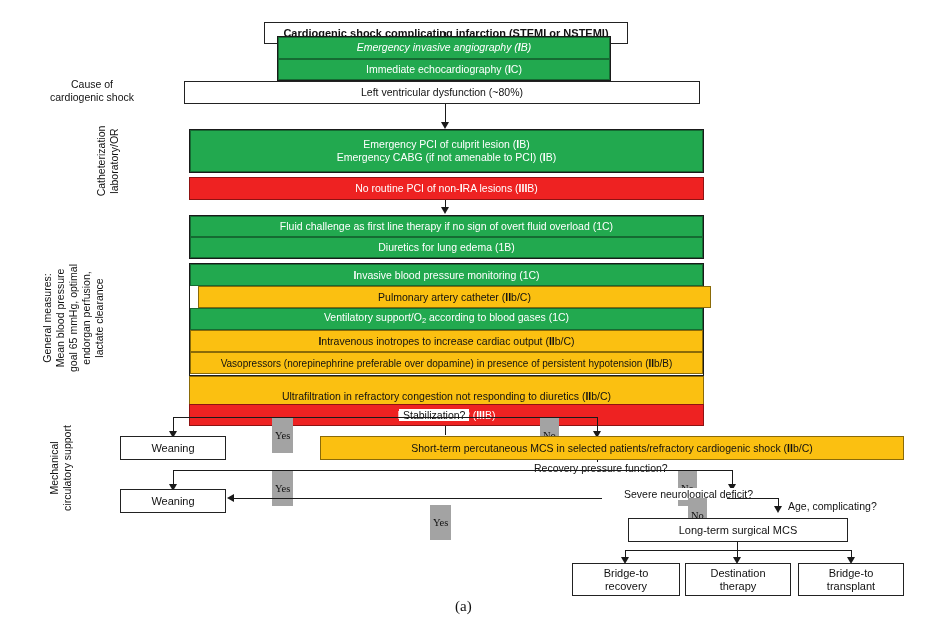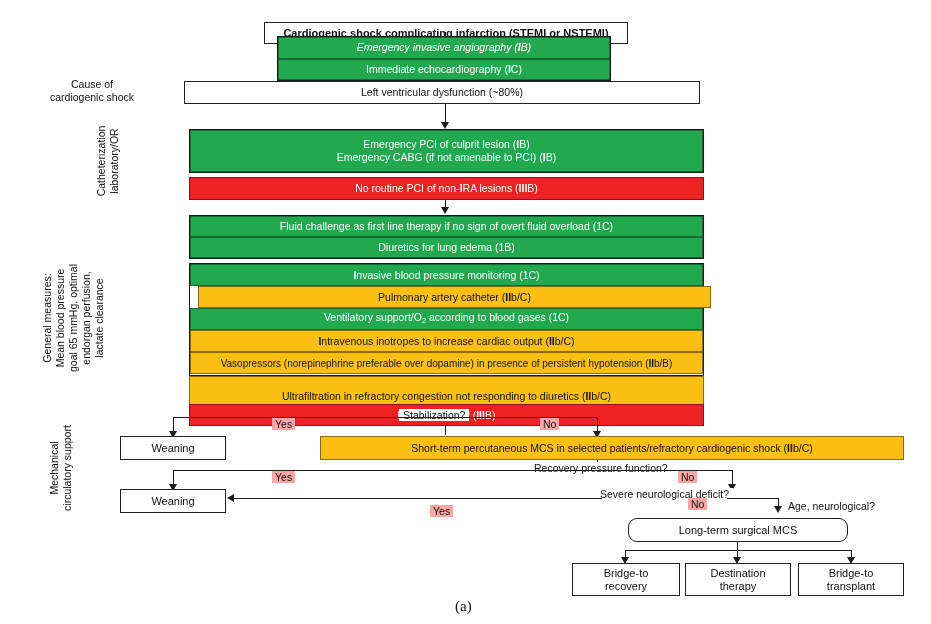--- a/index.html
+++ b/index.html
@@ -42,21 +42,21 @@
   .grp{position:absolute;box-sizing:border-box;border:1.4px solid #1a1a1a;}
 
   .line{position:absolute;background:#1a1a1a;}
   .line.h{height:1.4px;}
   .line.v{width:1.4px;}
 
   .arrow{position:absolute;width:0;height:0;}
   .arrow.down{border-left:4.5px solid transparent;border-right:4.5px solid transparent;border-top:7px solid #1a1a1a;}
   .arrow.left{border-top:4.5px solid transparent;border-bottom:4.5px solid transparent;border-right:7px solid #1a1a1a;}
 
-  .elabel{position:absolute;font-size:10.5px;color:#111;background:#fca5a5;padding:0 3px;white-space:nowrap;}
+  .elabel{position:absolute;font-size:10.5px;color:#111;background:#a3a3a3;padding:12px 3px;white-space:nowrap;font-family:Liberation Serif, serif;}
   .dlabel{position:absolute;font-size:10.5px;color:#111;background:#fff;padding:0 4px;white-space:nowrap;}
 
   .caption{position:absolute;font-family:"Liberation Serif",serif;font-size:15px;color:#111;}
   sub{font-size:7.5px;vertical-align:-2px;}
   b{font-weight:bold;}
 </style>
 </head>
 <body>
 
 <div id="root">
@@ -144,34 +144,34 @@
   <div class="line v" style="left:173px;top:470px;height:16px;"></div>
   <div class="arrow down" style="left:169px;top:484px;"></div>
   <div class="elabel" style="left:272px;top:471px;">Yes</div>
 
   <div class="line v" style="left:732px;top:470px;height:16px;"></div>
   <div class="arrow down" style="left:728px;top:484px;"></div>
   <div class="elabel" style="left:678px;top:471px;">No</div>
 
   <div class="box" style="left:120px;top:489px;width:106px;height:24px;font-size:11px;">Weaning</div>
 
-  <div class="dlabel" style="left:596px;top:488px;">Severe neurological deficit?</div>
+  <div class="dlabel" style="left:620px;top:488px;">Severe neurological deficit?</div>
 
   <div class="line h" style="left:234px;top:498px;width:368px;"></div>
   <div class="arrow left" style="left:227px;top:494px;"></div>
   <div class="elabel" style="left:430px;top:505px;">Yes</div>
 
   <div class="line h" style="left:727px;top:498px;width:52px;"></div>
   <div class="line v" style="left:778px;top:498px;height:10px;"></div>
   <div class="arrow down" style="left:774px;top:506px;"></div>
   <div class="elabel" style="left:688px;top:498px;">No</div>
 
-  <div class="dlabel" style="left:784px;top:500px;">Age, neurological?</div>
-
-  <div class="box" style="left:628px;top:518px;width:220px;height:24px;font-size:11px;border-radius:9px;">Long-term surgical MCS</div>
+  <div class="dlabel" style="left:784px;top:500px;">Age, complicating?</div>
+
+  <div class="box" style="left:628px;top:518px;width:220px;height:24px;font-size:11px;">Long-term surgical MCS</div>
 
   <div class="line v" style="left:737px;top:542px;height:9px;"></div>
   <div class="line h" style="left:625px;top:550px;width:227px;"></div>
 
   <div class="line v" style="left:625px;top:550px;height:9px;"></div>
   <div class="arrow down" style="left:621px;top:557px;"></div>
 
   <div class="line v" style="left:737px;top:550px;height:9px;"></div>
   <div class="arrow down" style="left:733px;top:557px;"></div>
 

